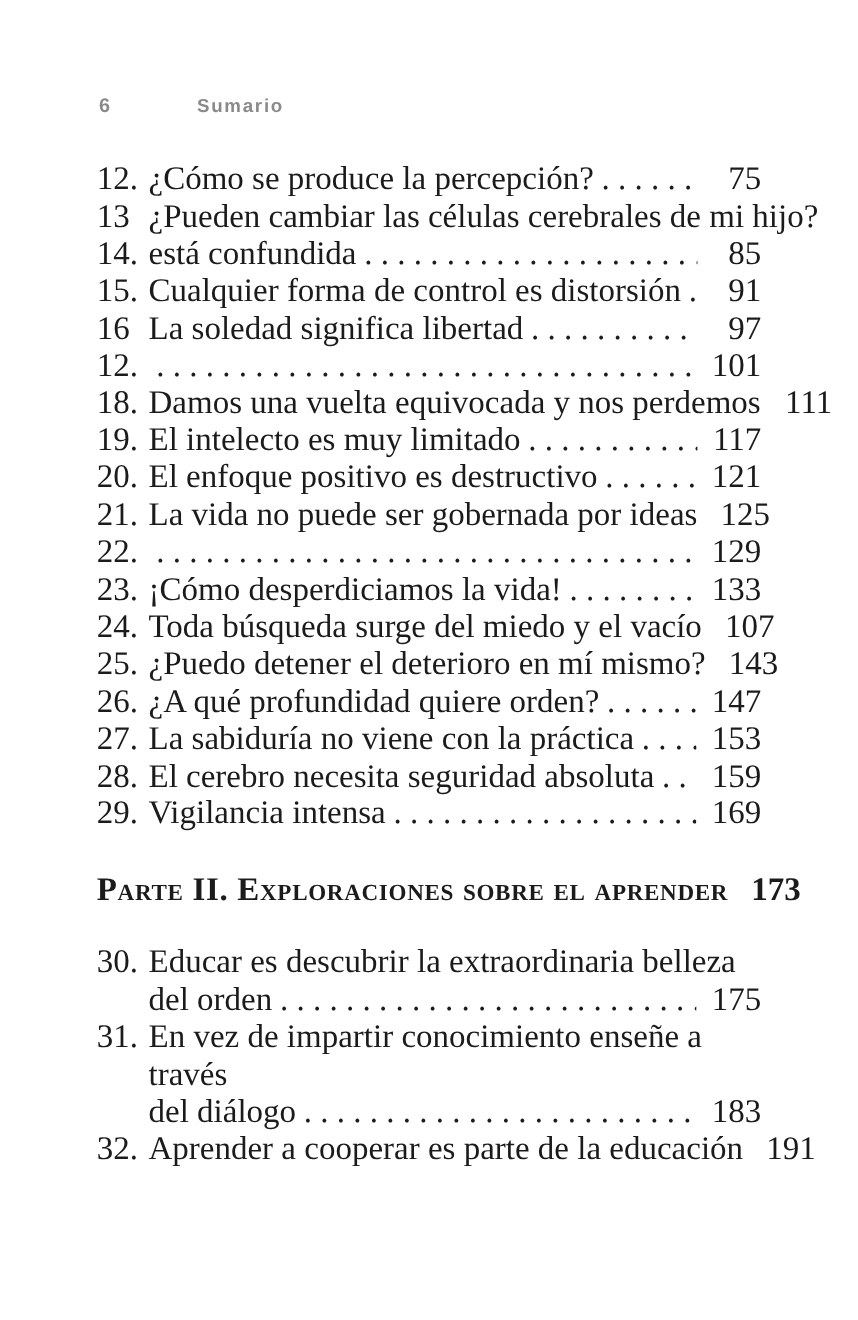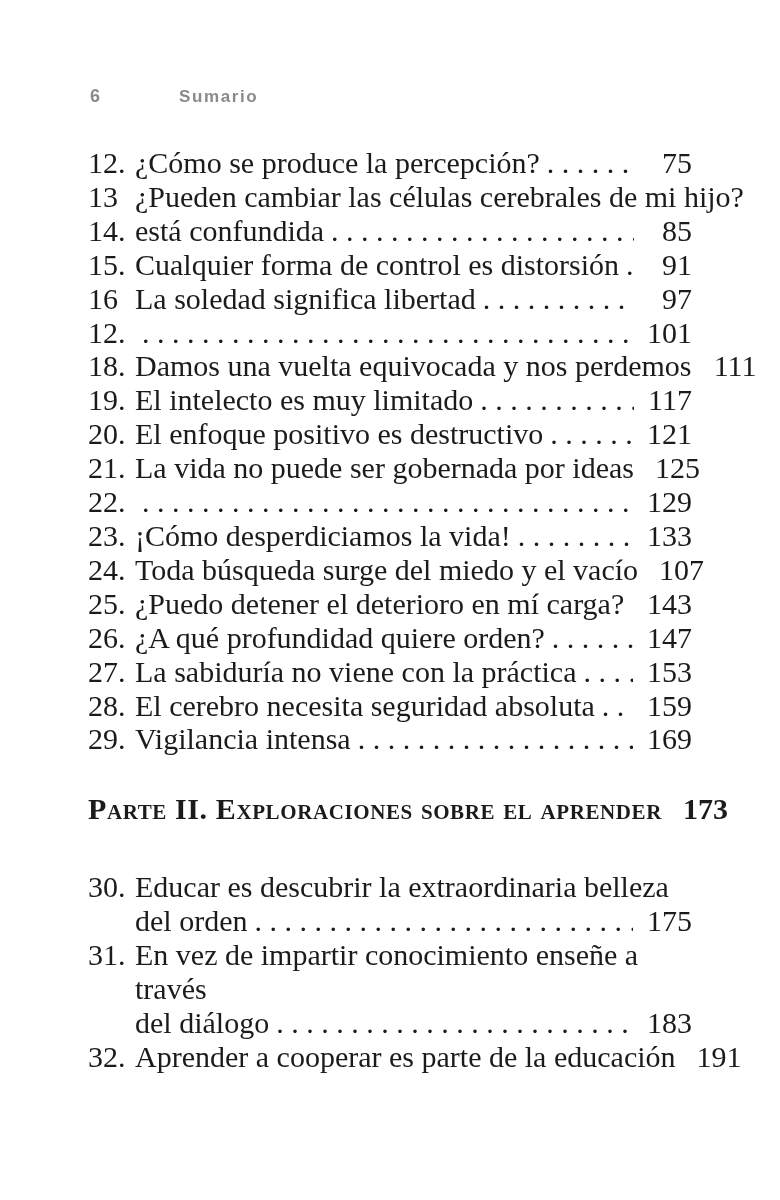--- a/index.html
+++ b/index.html
@@ -83,21 +83,21 @@
     flex: 0 0 auto;
     min-width: 44px;
     text-align: right;
     white-space: nowrap;
   }
   
   .part-row {
     display: flex;
     align-items: center;
     margin-top: 36px;
-    margin-bottom: 44px;
+    margin-bottom: 32px;
     font-weight: bold;
     font-variant: small-caps;
     letter-spacing: 0.6px;
   }
   .part-row .pageno {
     font-weight: bold;
     font-variant: normal;
     letter-spacing: 0;
   }
   .part-row .leader {
@@ -254,21 +254,21 @@
       <span class="leader">............................................................</span>
       <span class="pageno">107</span>
     </div>
   </div>
     </div>
 
     <div class="entry">
       <span class="num">25.</span>
       <div class="body">
     <div class="line-last">
-      <span class="line-text">¿Puedo detener el deterioro en mí carga?</span>
+      <span class="line-text">¿Puedo detener el deterioro en mí mismo?</span>
       <span class="leader">............................................................</span>
       <span class="pageno">143</span>
     </div>
   </div>
     </div>
 
     <div class="entry">
       <span class="num">26.</span>
       <div class="body">
     <div class="line-last">

